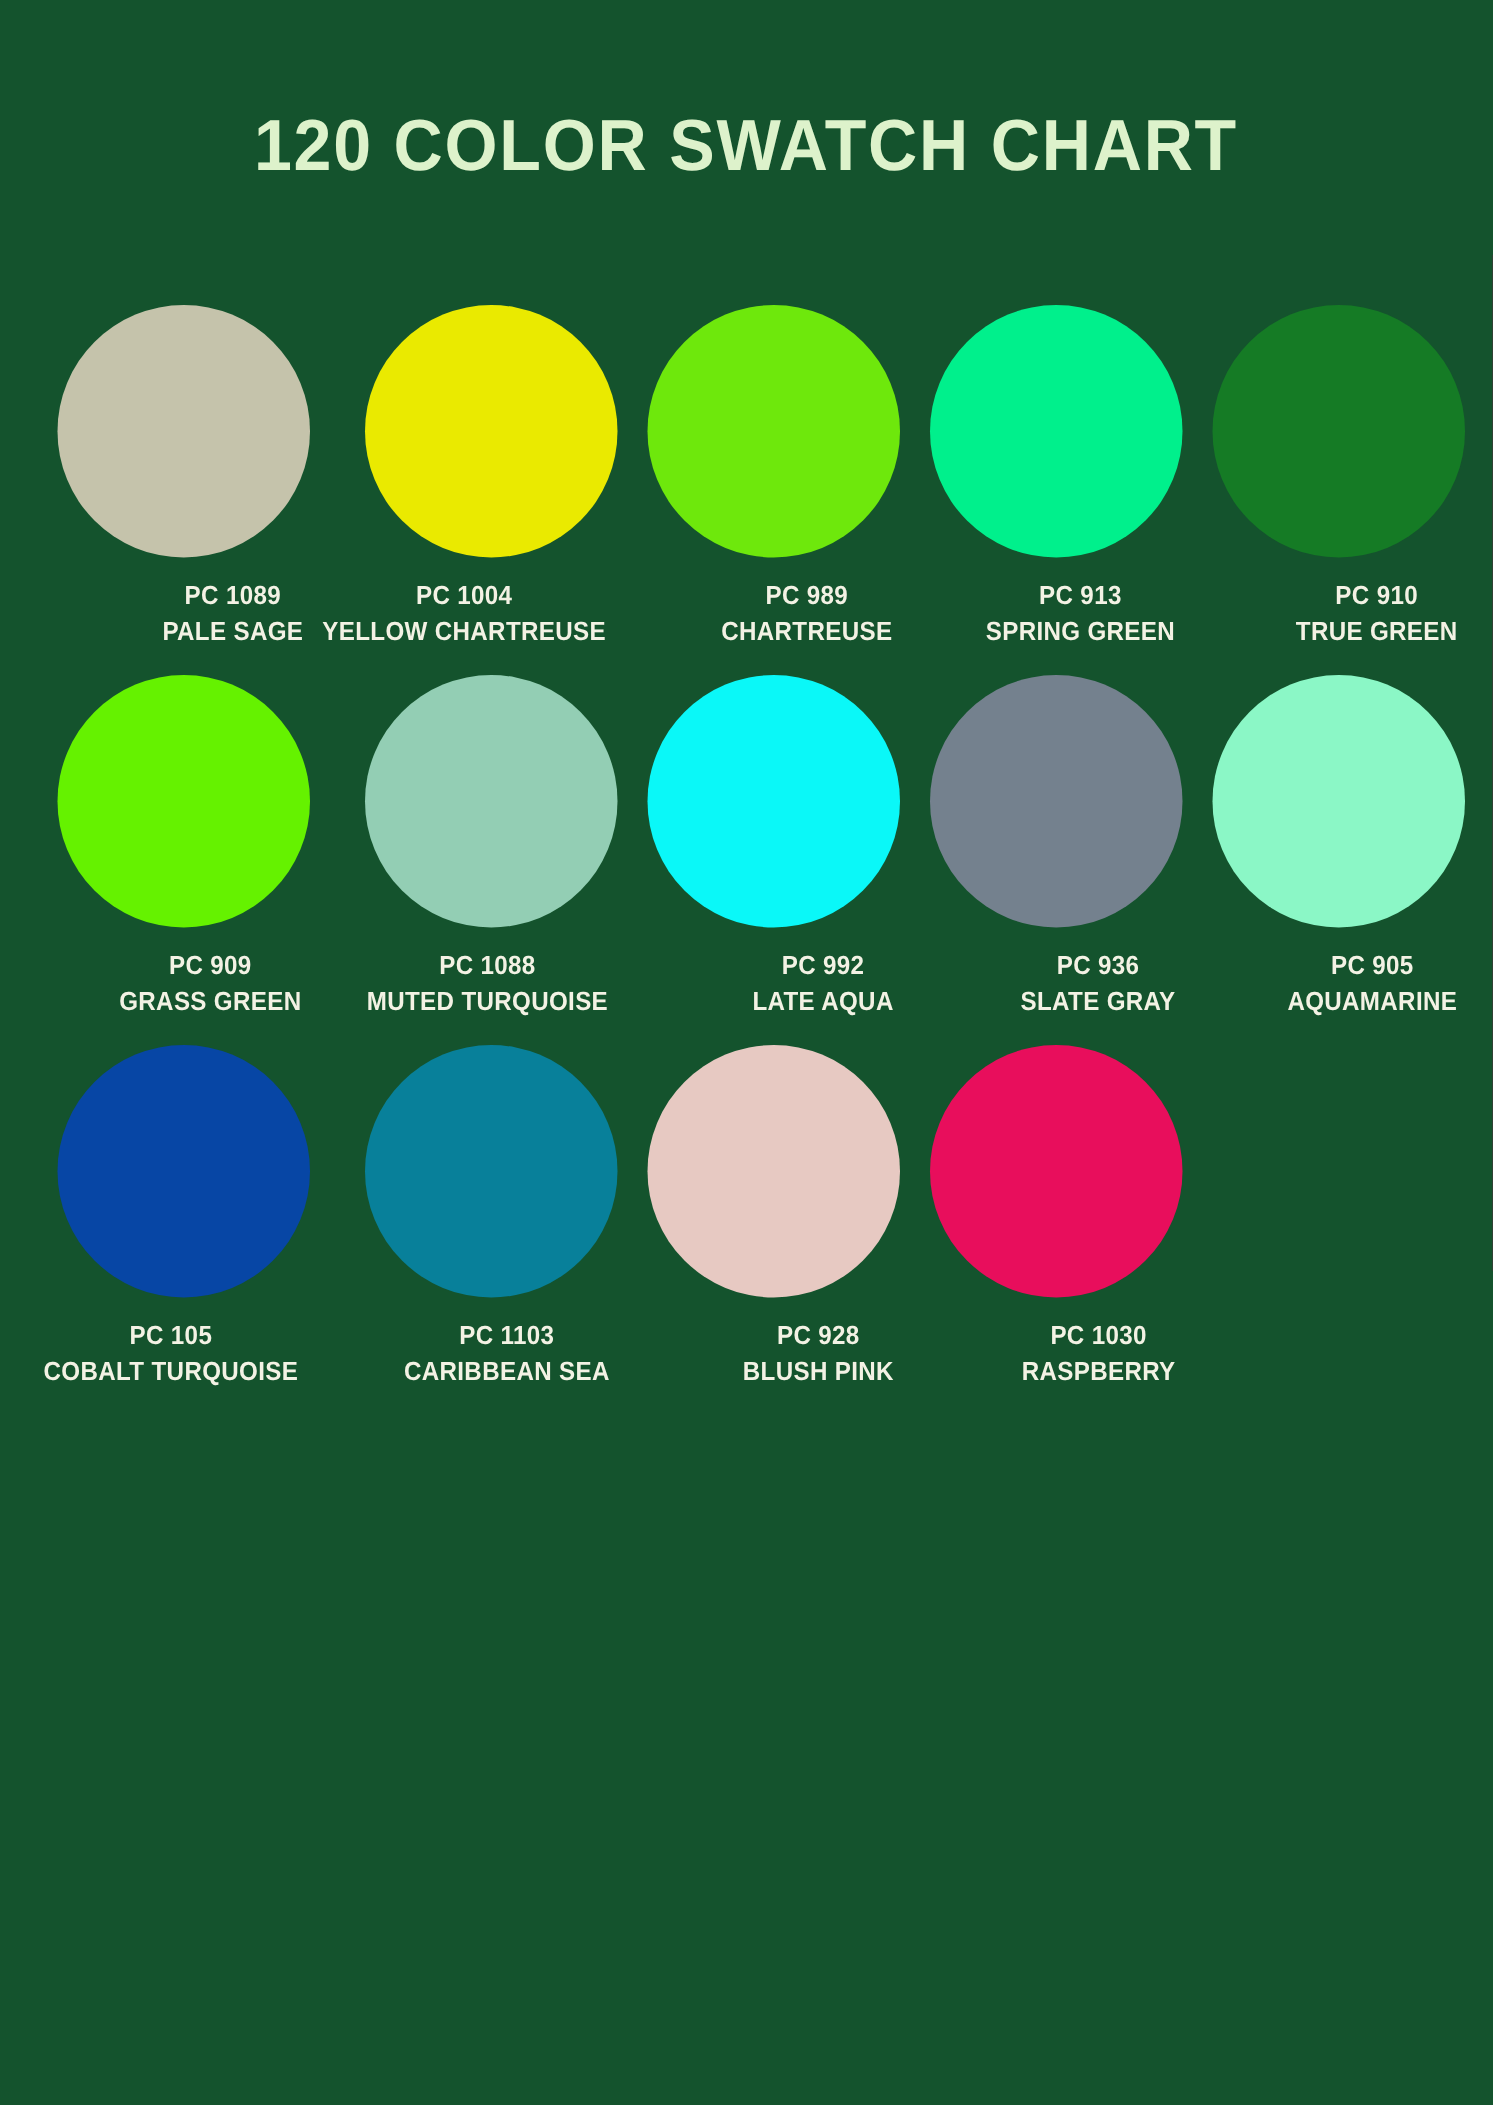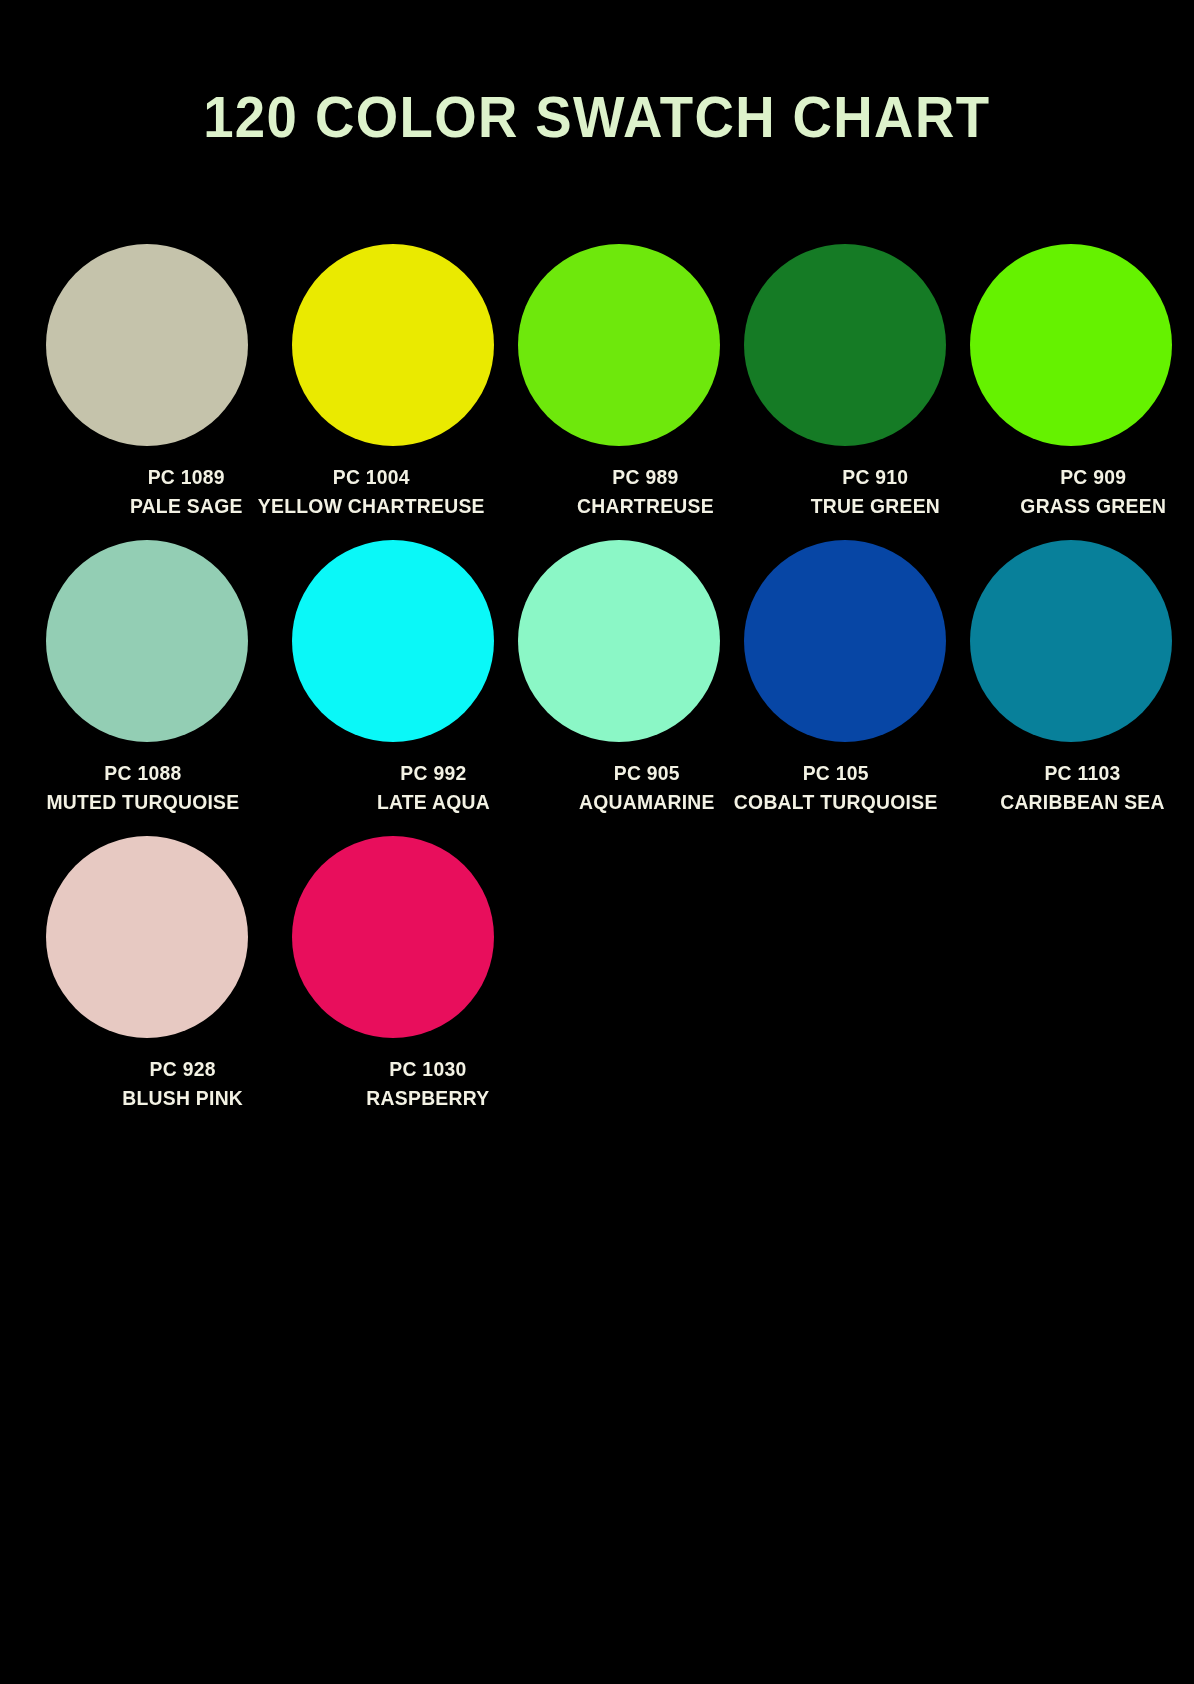--- a/index.html
+++ b/index.html
@@ -13,21 +13,21 @@
   body {
     background:#5E2540;
     font-family:"Liberation Sans", sans-serif;
     -webkit-font-smoothing:antialiased;
   }
 
   #page {
     position:relative;
     width:1194px;
     height:1684px;
-    background:#000000;
+    background:#14532d;
   }
 
   
   .title-wrap {
     position:absolute;
     top:88px;
     left:0;
     width:1194px;
     text-align:center;
   }
@@ -112,20 +112,27 @@
         </div>
       </div>
       <div class="swatch-cell">
         <div class="swatch-dot" style="background: rgb(110, 232, 12);"></div>
         <div class="swatch-labels">
           <span class="swatch-code">PC 989</span>
           <span class="swatch-name">CHARTREUSE</span>
         </div>
       </div>
       <div class="swatch-cell">
+        <div class="swatch-dot" style="background: rgb(0, 240, 140);"></div>
+        <div class="swatch-labels">
+          <span class="swatch-code">PC 913</span>
+          <span class="swatch-name">SPRING GREEN</span>
+        </div>
+      </div>
+      <div class="swatch-cell">
         <div class="swatch-dot" style="background: rgb(21, 123, 37);"></div>
         <div class="swatch-labels">
           <span class="swatch-code">PC 910</span>
           <span class="swatch-name">TRUE GREEN</span>
         </div>
       </div>
       <div class="swatch-cell">
         <div class="swatch-dot" style="background: rgb(101, 242, 0);"></div>
         <div class="swatch-labels">
           <span class="swatch-code">PC 909</span>
@@ -140,20 +147,27 @@
         </div>
       </div>
       <div class="swatch-cell">
         <div class="swatch-dot" style="background: rgb(10, 248, 248);"></div>
         <div class="swatch-labels">
           <span class="swatch-code">PC 992</span>
           <span class="swatch-name">LATE AQUA</span>
         </div>
       </div>
       <div class="swatch-cell">
+        <div class="swatch-dot" style="background: rgb(116, 129, 142);"></div>
+        <div class="swatch-labels">
+          <span class="swatch-code">PC 936</span>
+          <span class="swatch-name">SLATE GRAY</span>
+        </div>
+      </div>
+      <div class="swatch-cell">
         <div class="swatch-dot" style="background: rgb(139, 247, 198);"></div>
         <div class="swatch-labels">
           <span class="swatch-code">PC 905</span>
           <span class="swatch-name">AQUAMARINE</span>
         </div>
       </div>
       <div class="swatch-cell">
         <div class="swatch-dot" style="background: rgb(7, 70, 165);"></div>
         <div class="swatch-labels">
           <span class="swatch-code">PC 105</span>

